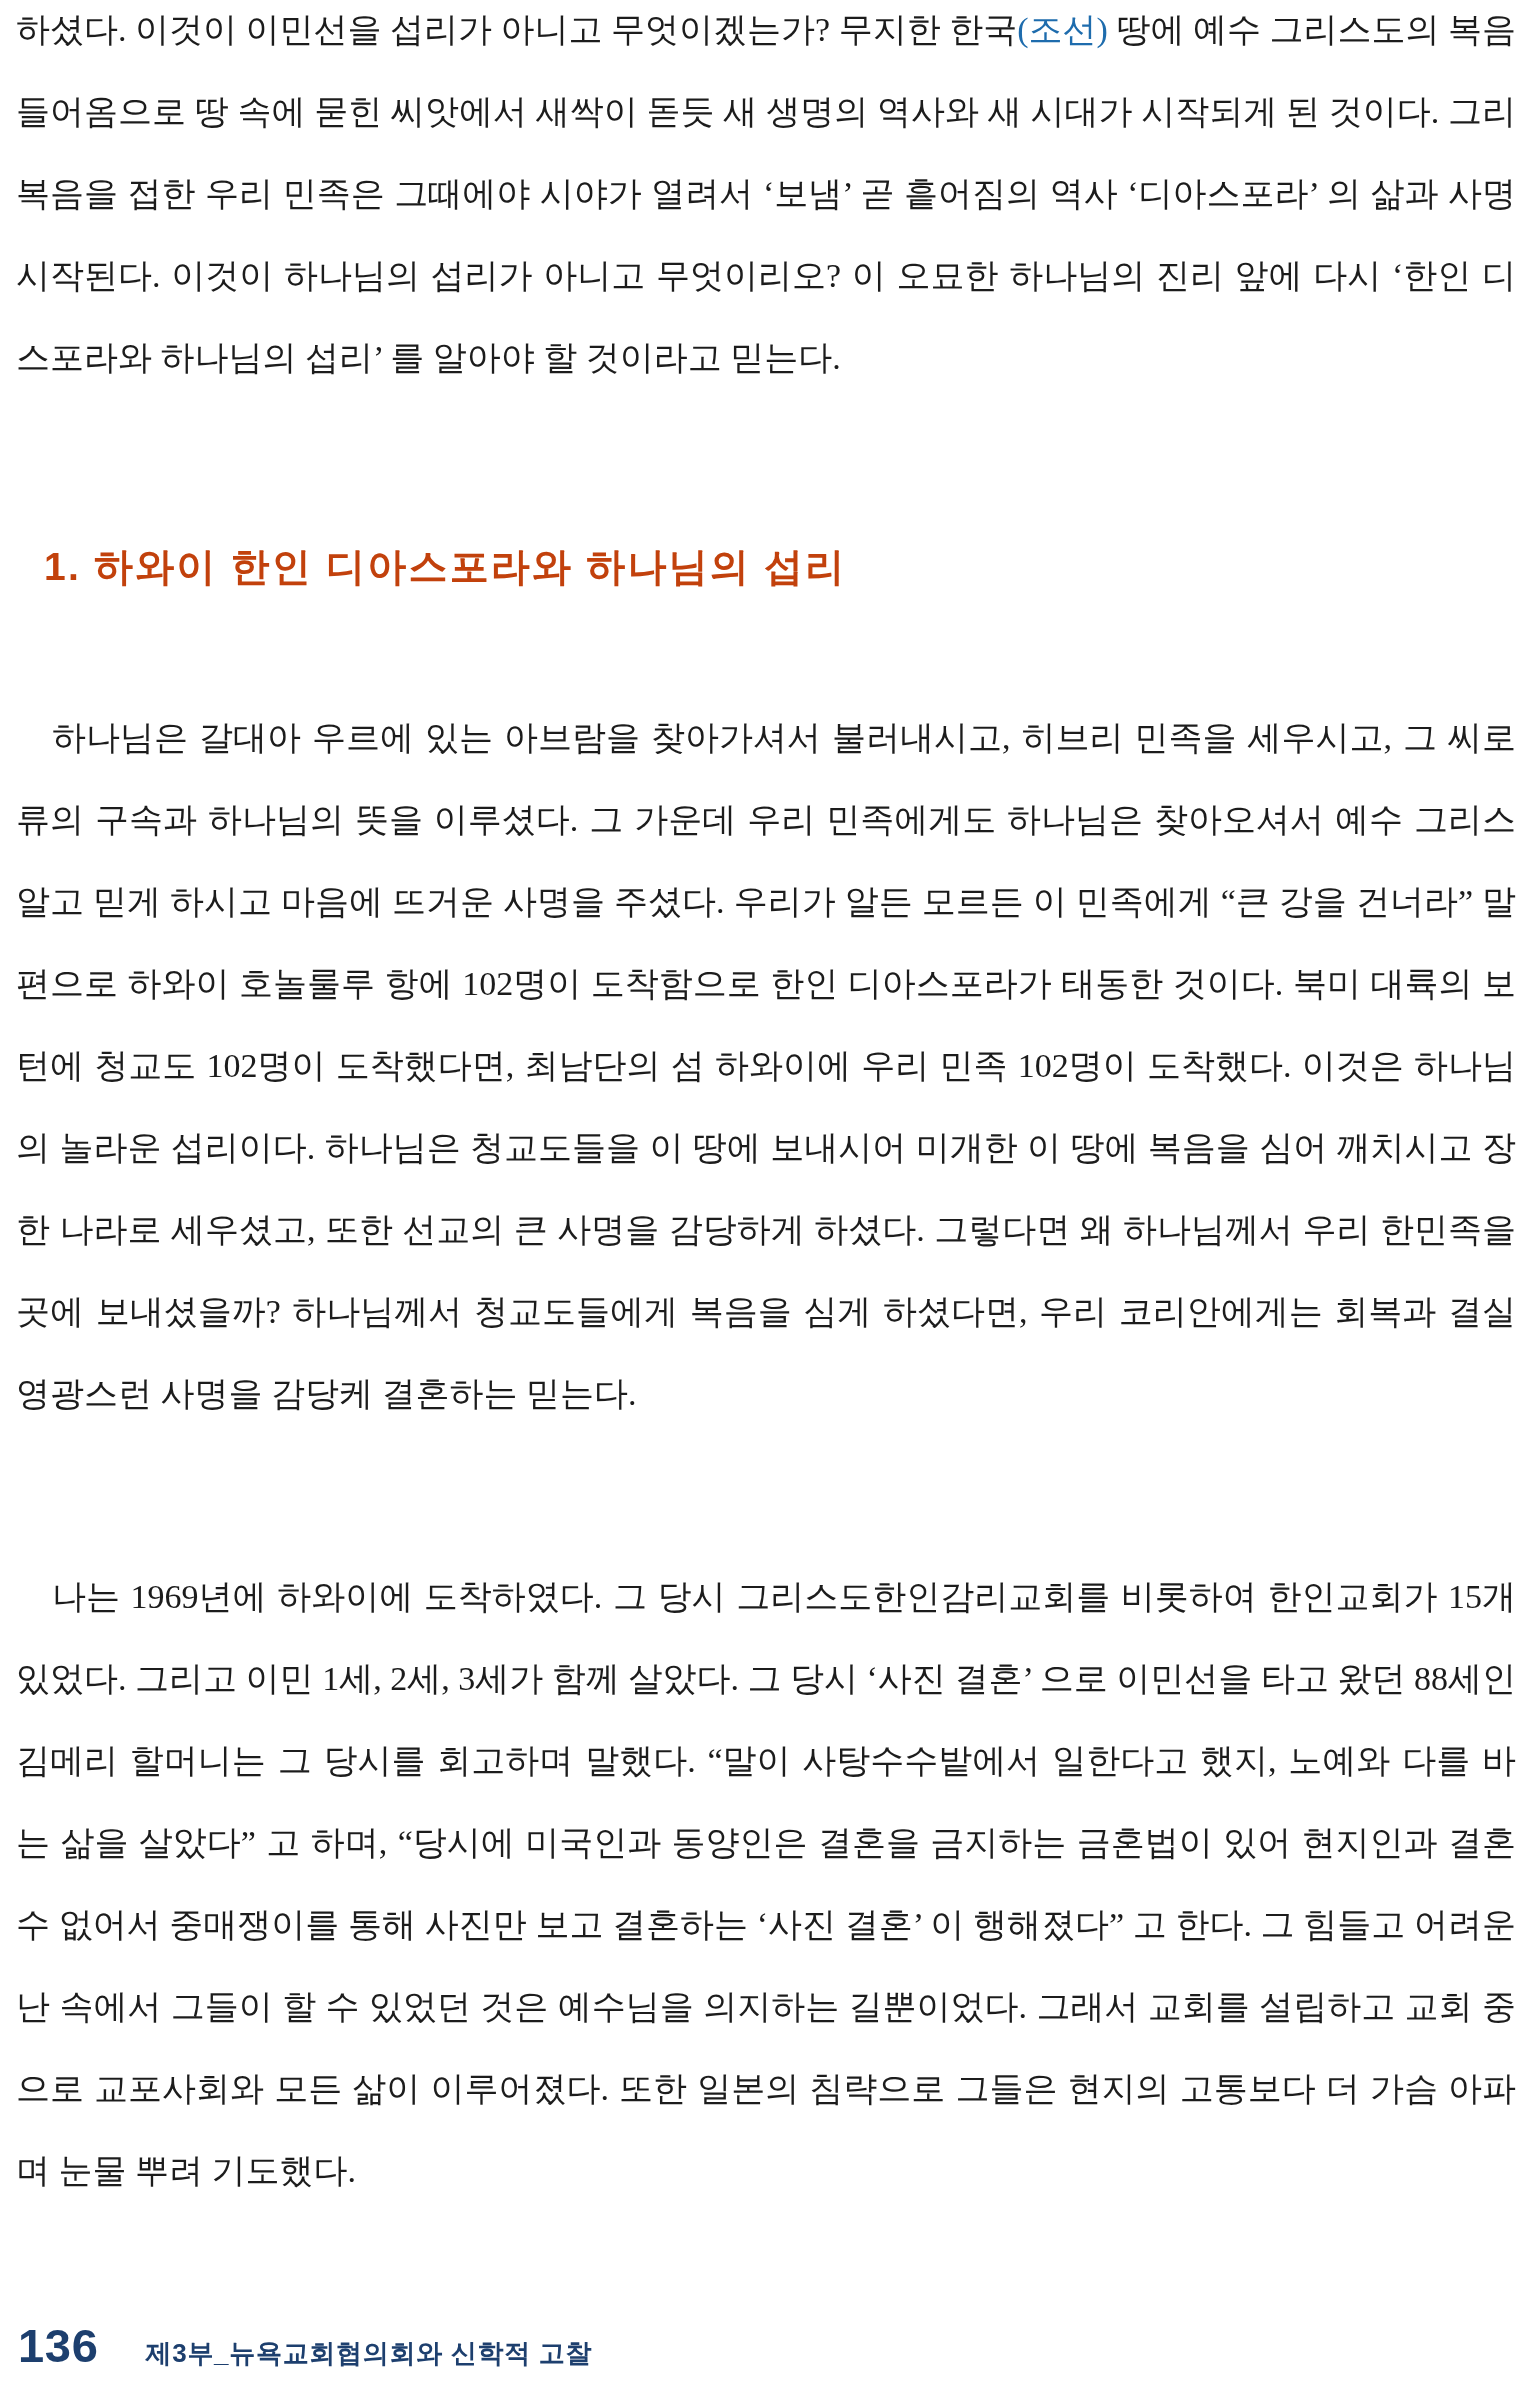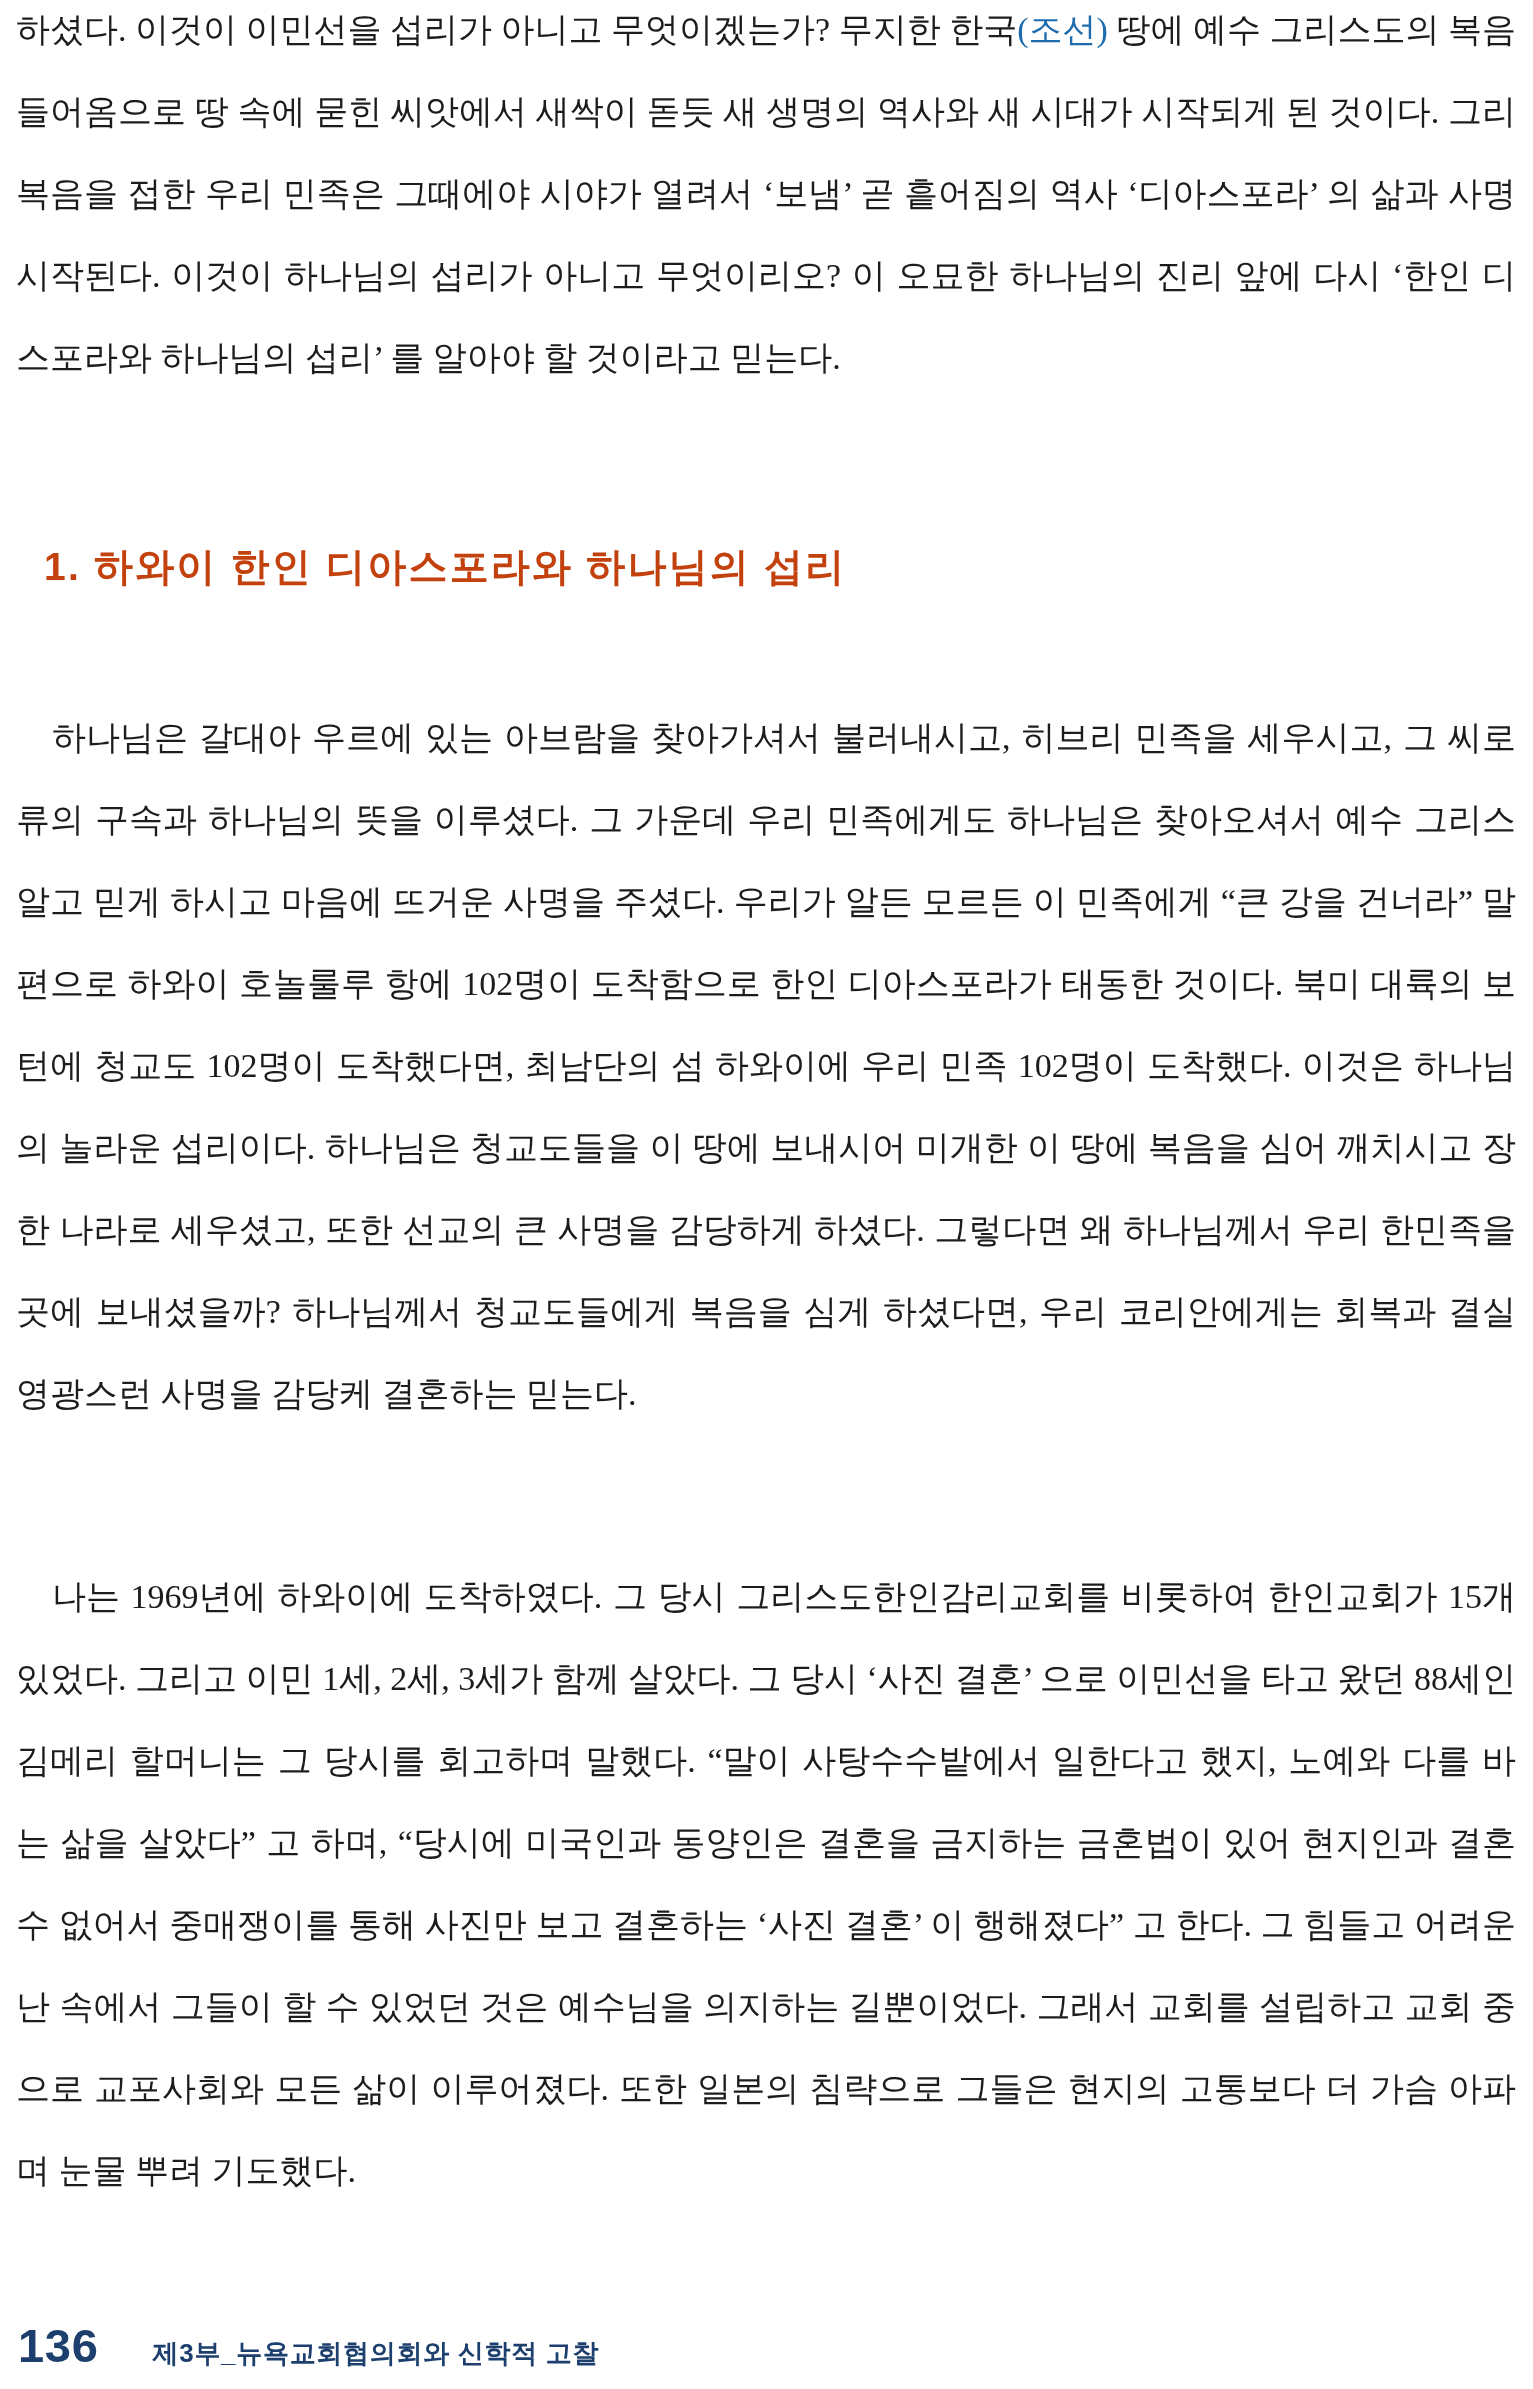--- a/index.html
+++ b/index.html
@@ -51,33 +51,32 @@
     line-height: 66px;
     letter-spacing: 2.2px;
     white-space: nowrap;
   }
   .footer {
     position: absolute;
     left: 18px;
     top: 2318px;
     display: flex;
     align-items: baseline;
-    gap: 31px;
+    gap: 47px;
     font-family: "Liberation Sans", "DejaVu Sans", sans-serif;
     font-weight: 700;
     white-space: nowrap;
   }
   .page-num {
     font-size: 47px;
     letter-spacing: 0.7px;
   }
   .section-title {
     font-size: 26px;
     letter-spacing: 0.7px;
-    margin-left: 23px;
   }
 </style>
 </head>
 <body>
 
 <div class="page" style="color: rgb(28, 28, 28); background: rgb(255, 255, 255);">
   <section class="para" id="para-0">
       <div class="line"><span>하셨다. 이것이 이민선을 섭리가 아니고 무엇이겠는가? 무지한 한국</span><span style="color: rgb(30, 108, 173);">(조선)</span><span> 땅에 예수 그리스도의 복음이</span></div>
       <div class="line">들어옴으로 땅 속에 묻힌 씨앗에서 새싹이 돋듯 새 생명의 역사와 새 시대가 시작되게 된 것이다. 그리고</div>
       <div class="line">복음을 접한 우리 민족은 그때에야 시야가 열려서 ‘보냄’ 곧 흩어짐의 역사 ‘디아스포라’ 의 삶과 사명이</div>

